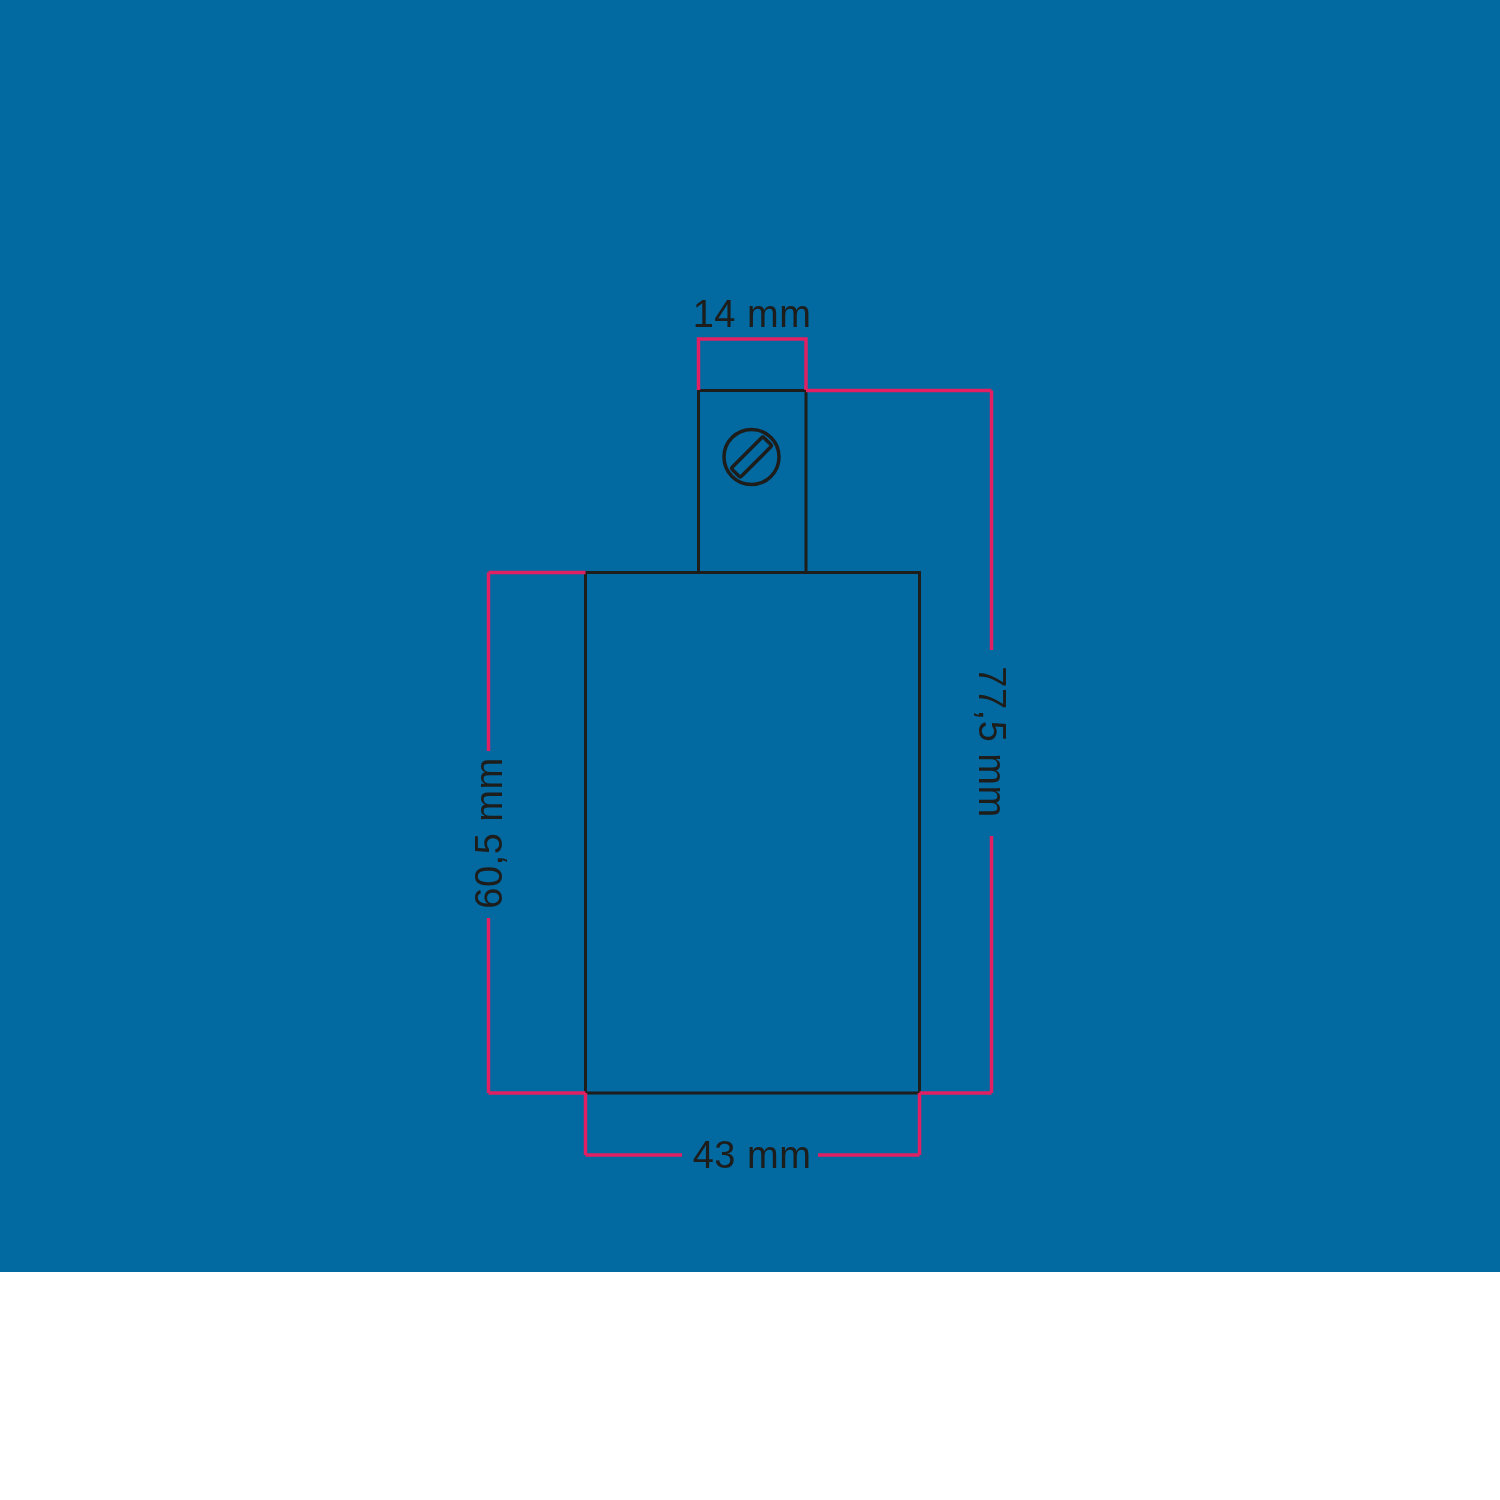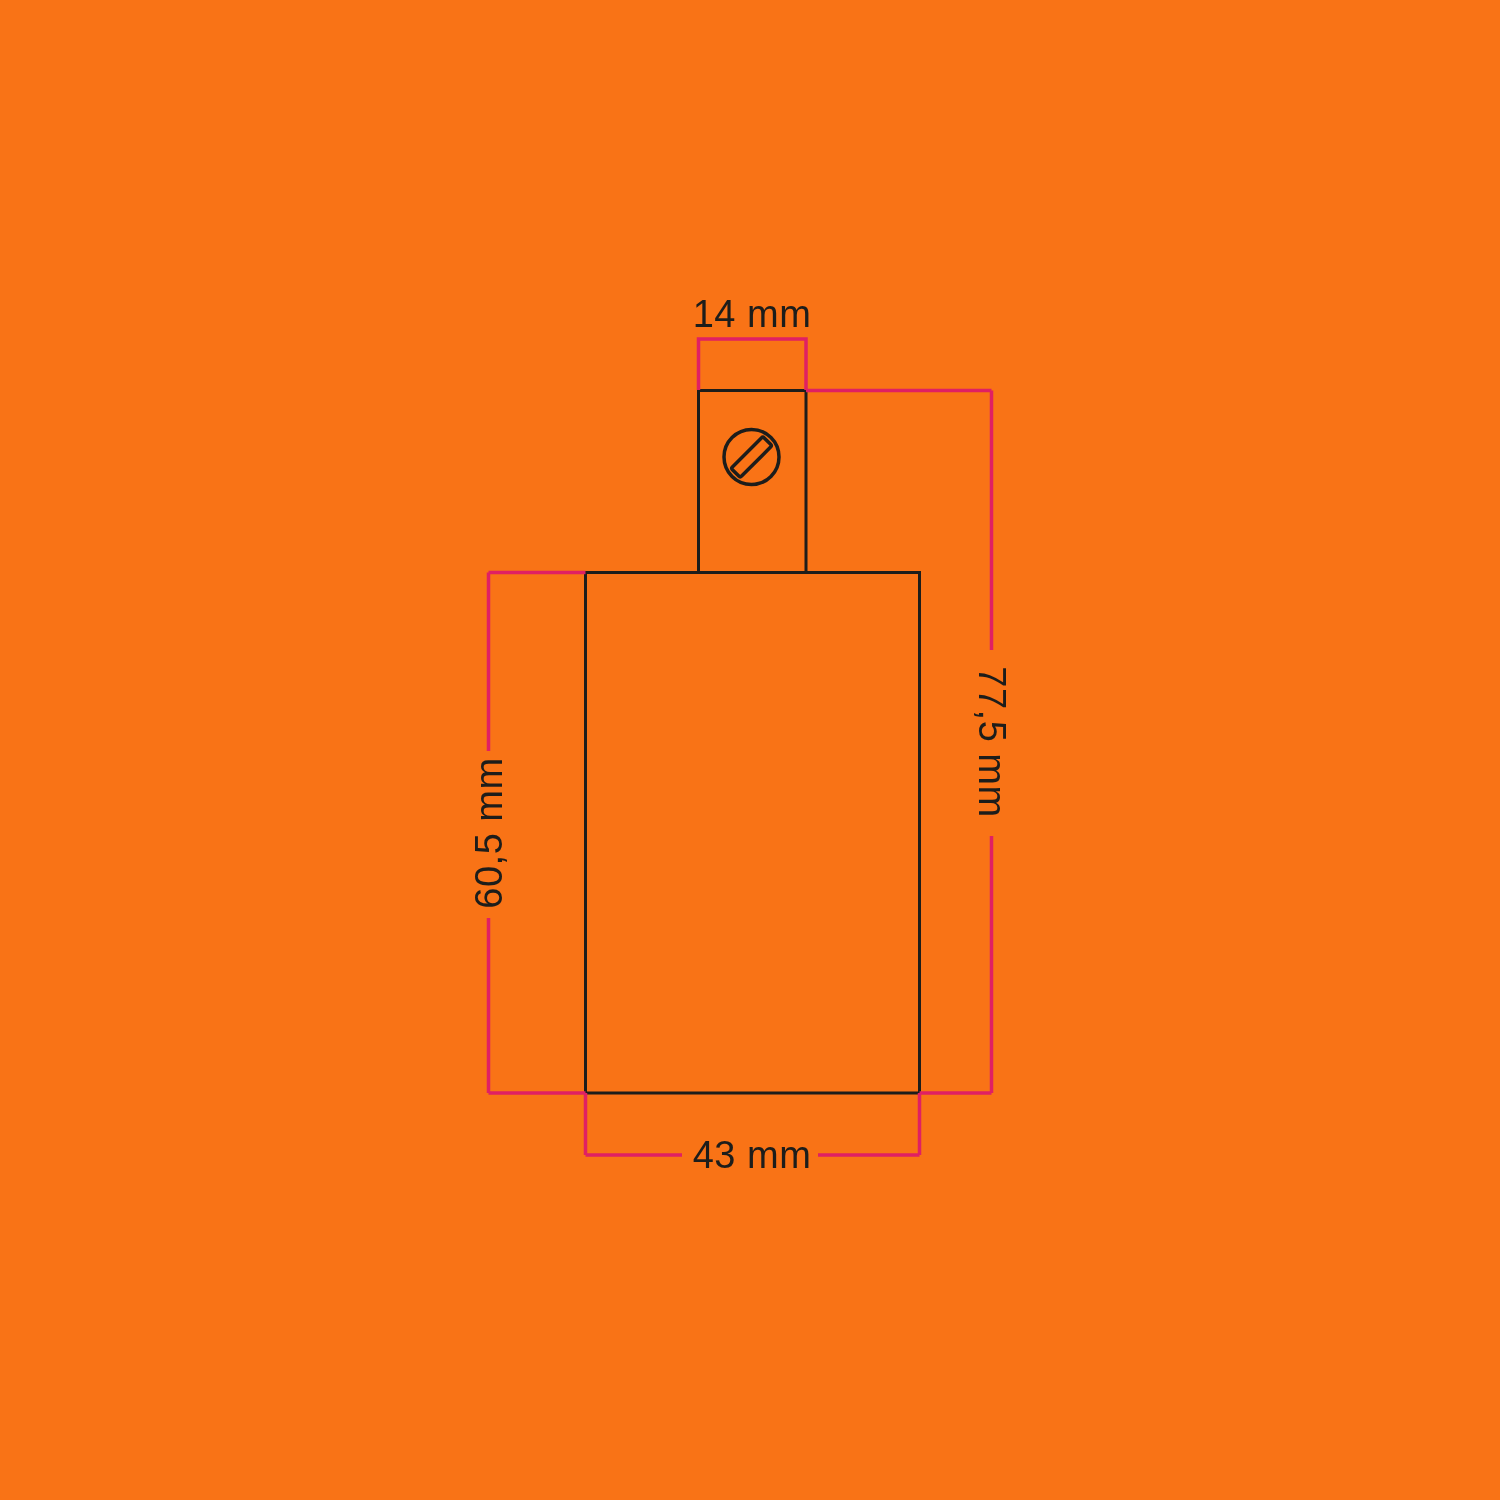--- a/index.html
+++ b/index.html
@@ -3,22 +3,22 @@
 <meta charset="utf-8">
 <style>
   html, body {
     margin: 0;
     padding: 0;
     background: #ffffff;
   }
   .canvas {
     position: relative;
     width: 1500px;
-    height: 1500px;
-    background: #f97316;
+    height: 1272px;
+    background: #0369a1;
     overflow: hidden;
   }
   svg { display: block; }
   text {
     font-family: "Liberation Sans", "DejaVu Sans", sans-serif;
     font-size: 38px;
     letter-spacing: 0.5px;
   }
 </style>
 </head>

